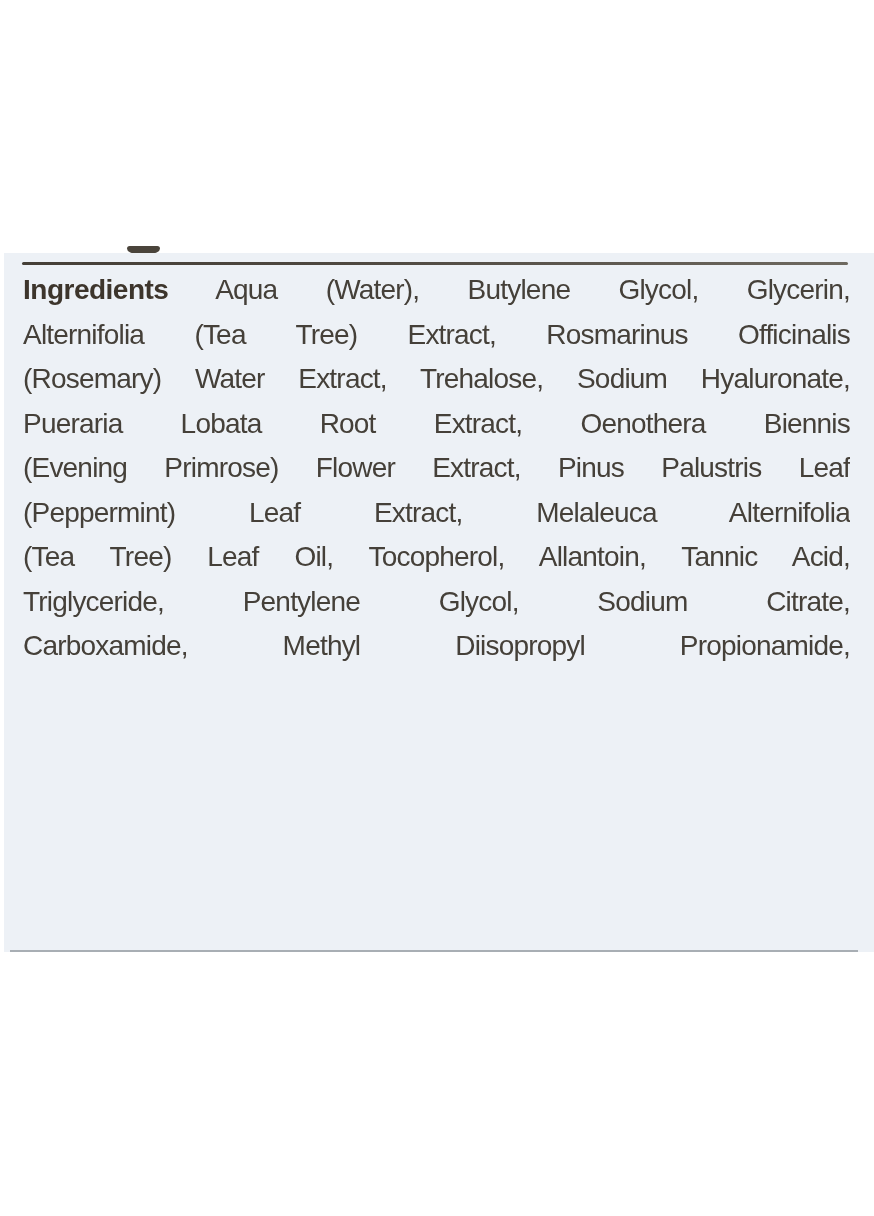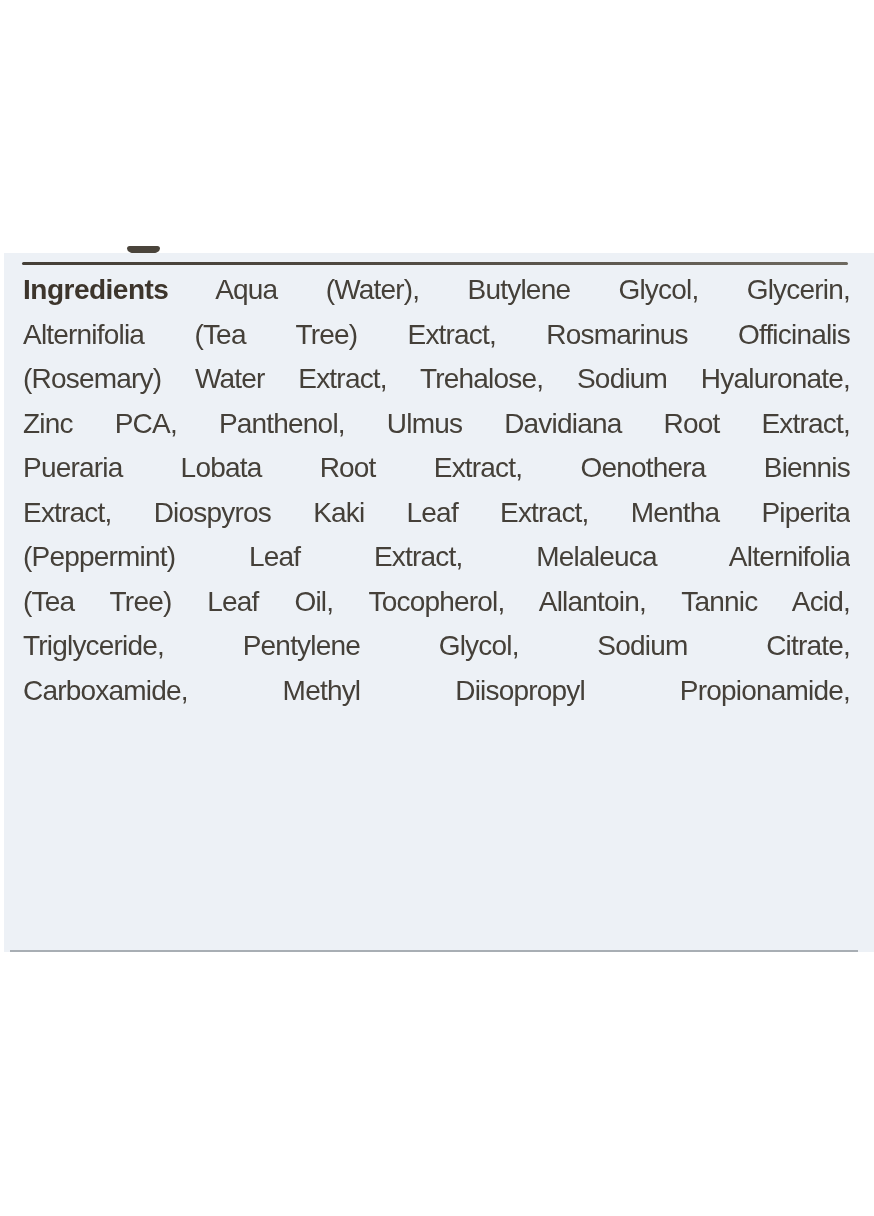--- a/index.html
+++ b/index.html
@@ -89,23 +89,22 @@
 <div class="page">
 
   <div class="glyph-fragment"></div>
 
   <div class="panel">
     <div class="panel-top-rule"></div>
     <div class="para">
         <div class="line"><span class="heading">Ingredients</span> <span>Aqua (Water), Butylene Glycol, Glycerin,</span></div>
         <div class="line"><span>Alternifolia (Tea Tree) Extract, Rosmarinus Officinalis</span></div>
         <div class="line"><span>(Rosemary) Water Extract, Trehalose, Sodium Hyaluronate,</span></div>
-        <div class="line"><span>Zinc PCA, Panthenol, Ulmus Davidiana Root Extract,</span></div>
         <div class="line"><span>Pueraria Lobata Root Extract, Oenothera Biennis</span></div>
-        <div class="line"><span>Extract, Diospyros Kaki Leaf Extract, Mentha Piperita</span></div>
+        <div class="line"><span>(Evening Primrose) Flower Extract, Pinus Palustris Leaf</span></div>
         <div class="line"><span>(Peppermint) Leaf Extract, Melaleuca Alternifolia</span></div>
         <div class="line"><span>(Tea Tree) Leaf Oil, Tocopherol, Allantoin, Tannic Acid,</span></div>
         <div class="line"><span>Triglyceride, Pentylene Glycol, Sodium Citrate,</span></div>
         <div class="line"><span>Carboxamide, Methyl Diisopropyl Propionamide,</span></div>
       </div>
     <div class="panel-bottom-edge"></div>
   </div>
 
 </div>
 

